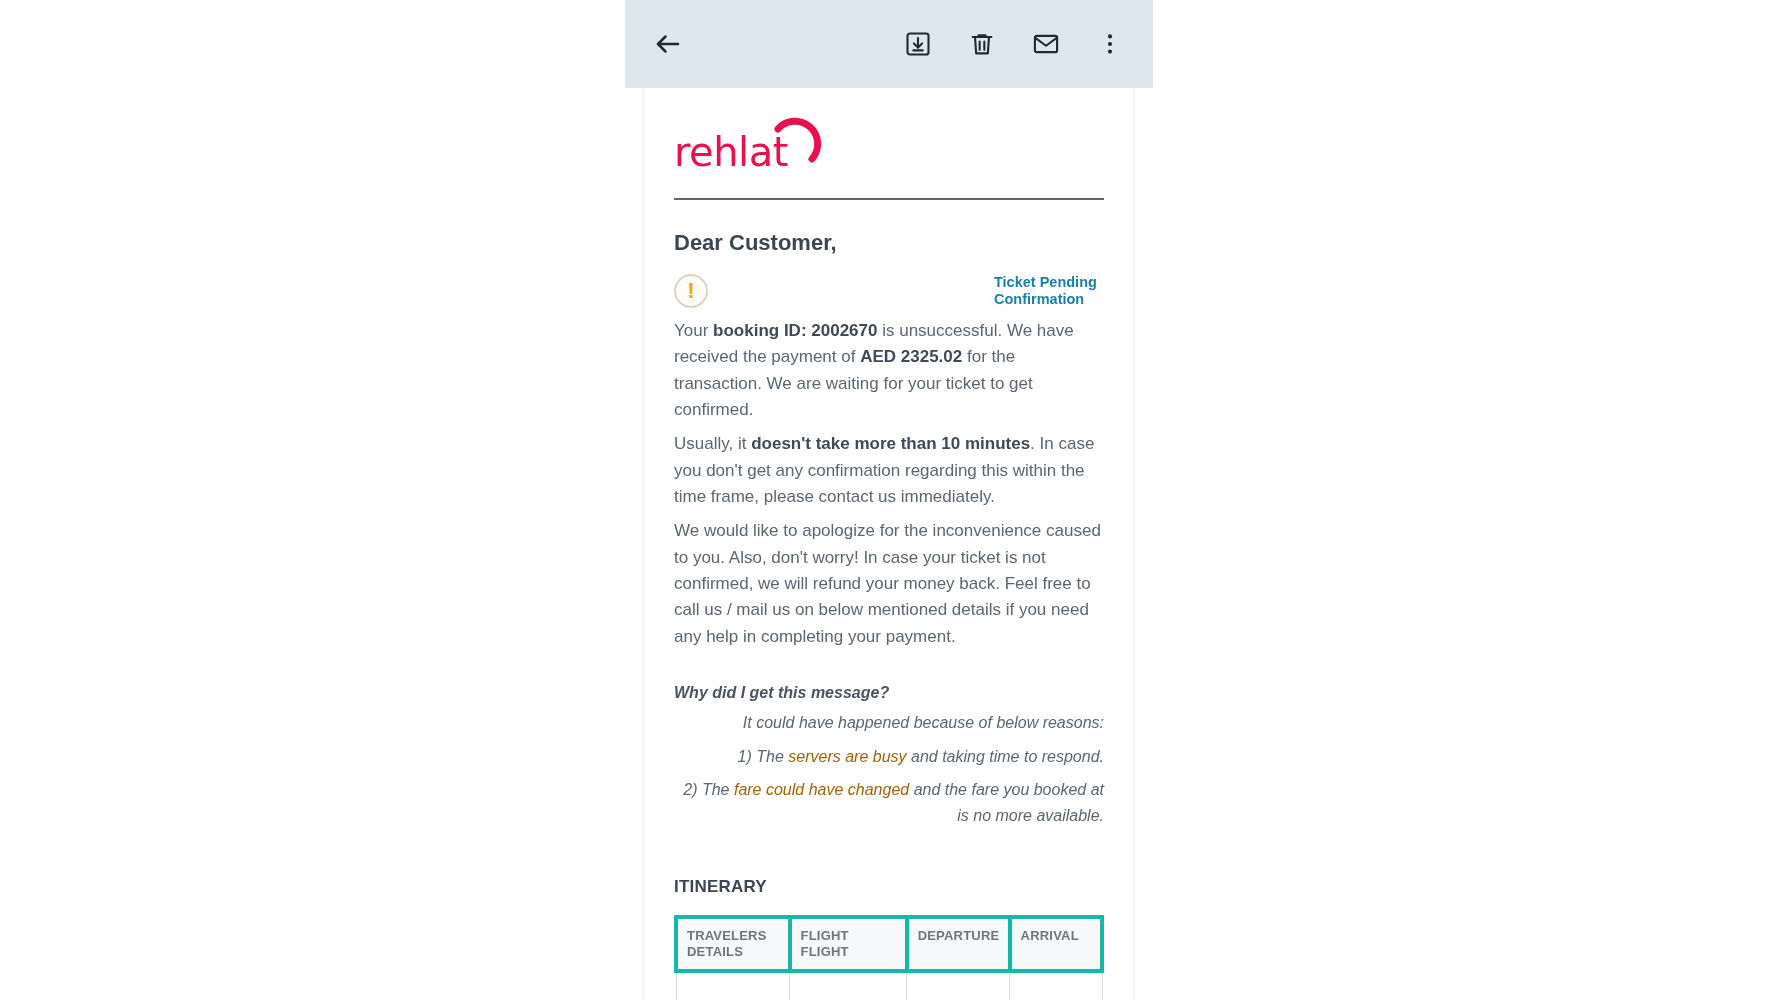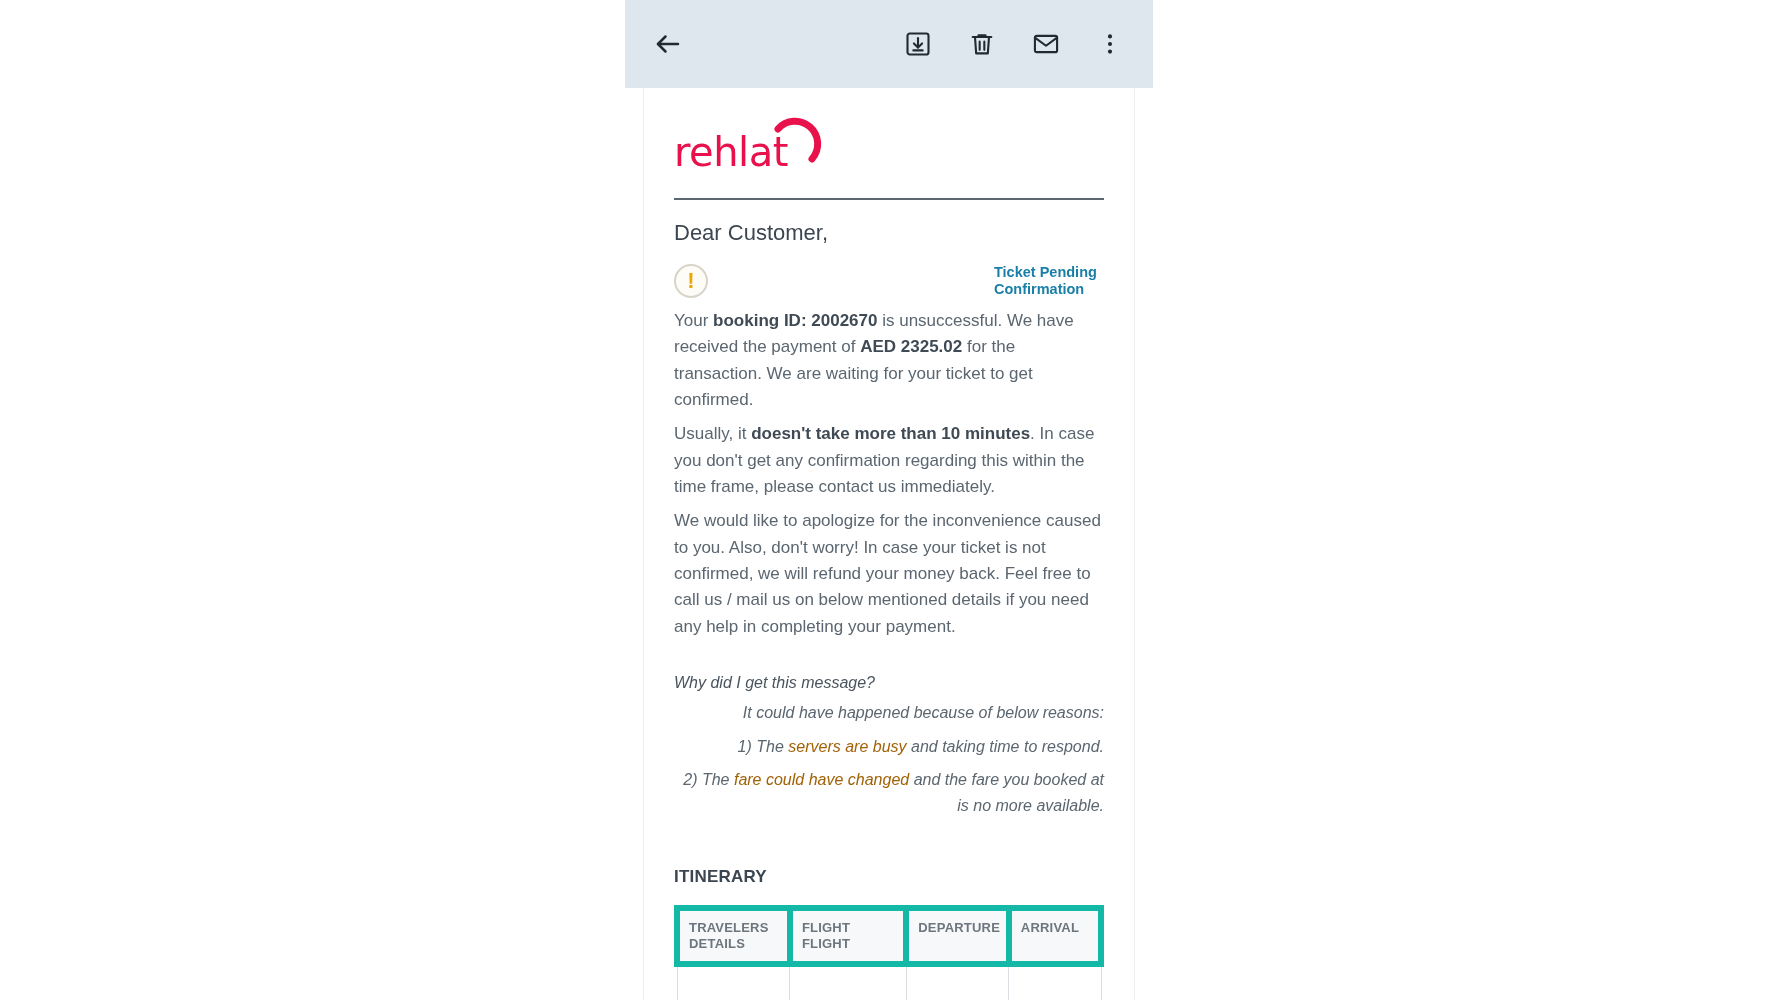--- a/index.html
+++ b/index.html
@@ -131,22 +131,22 @@
 
   hr.rule {
     border: none;
     border-top: 2px solid #5c6670;
     margin: 10px 0 0 0;
   }
 
   h1.greeting {
     font-size: 22px;
     color: #3c4651;
-    margin: 20px 0 0 0;
-    font-weight: normal;
+    margin: 30px 0 0 0;
+    font-weight: bold;
   }
 
   
   #alert-row {
     display: flex;
     align-items: flex-start;
     justify-content: space-between;
     margin-top: 18px;
   }
   .alert-badge {
@@ -177,21 +177,21 @@
     color: #5b6670;
     line-height: 1.55;
     margin: 10px 0 0 0;
   }
   p.body-para.tight { margin-top: 8px; }
   p.body-para b { color: #3f4a55; }
 
   .section-q {
     font-size: 16px;
     font-style: italic;
-    font-weight: normal;
+    font-weight: bold;
     color: #4a545e;
     margin: 34px 0 0 0;
   }
   p.reason {
     font-size: 16px;
     font-style: italic;
     color: #5b6670;
     line-height: 1.6;
     margin: 8px 0 0 0;
     text-align: right;
@@ -209,21 +209,21 @@
     letter-spacing: 0.2px;
   }
 
   table.itin {
     margin-top: 18px;
     width: 100%;
     border-collapse: collapse;
     table-layout: fixed;
   }
   table.itin th {
-    border: 6px solid #14b8a6;
+    border: 4px solid #14b8a6;
     background: #f7f8f9;
     color: #6d767e;
     font-size: 13px;
     font-weight: bold;
     text-align: left;
     padding: 9px 9px;
     vertical-align: top;
     line-height: 1.25;
     letter-spacing: 0.2px;
   }

